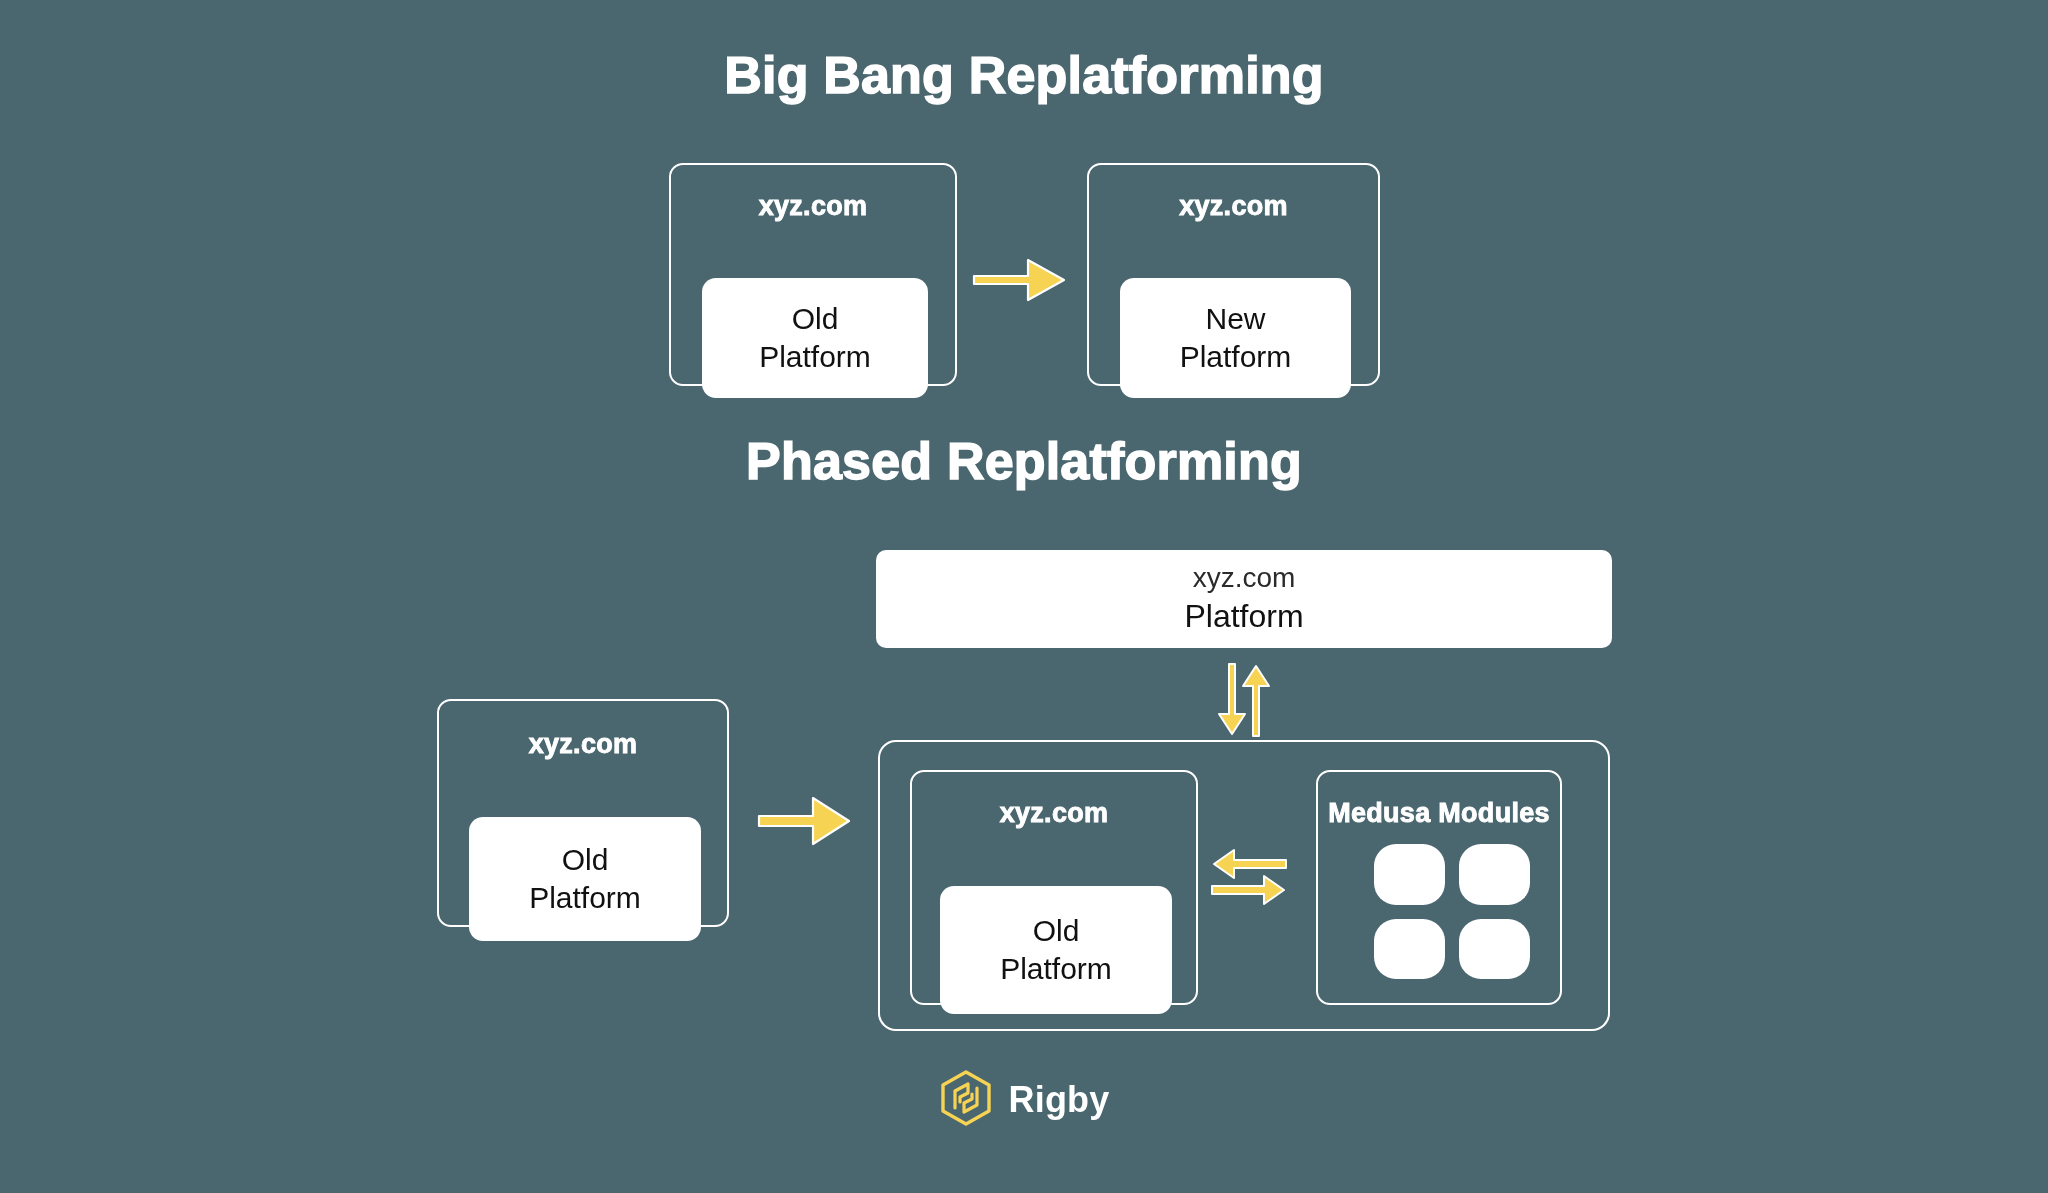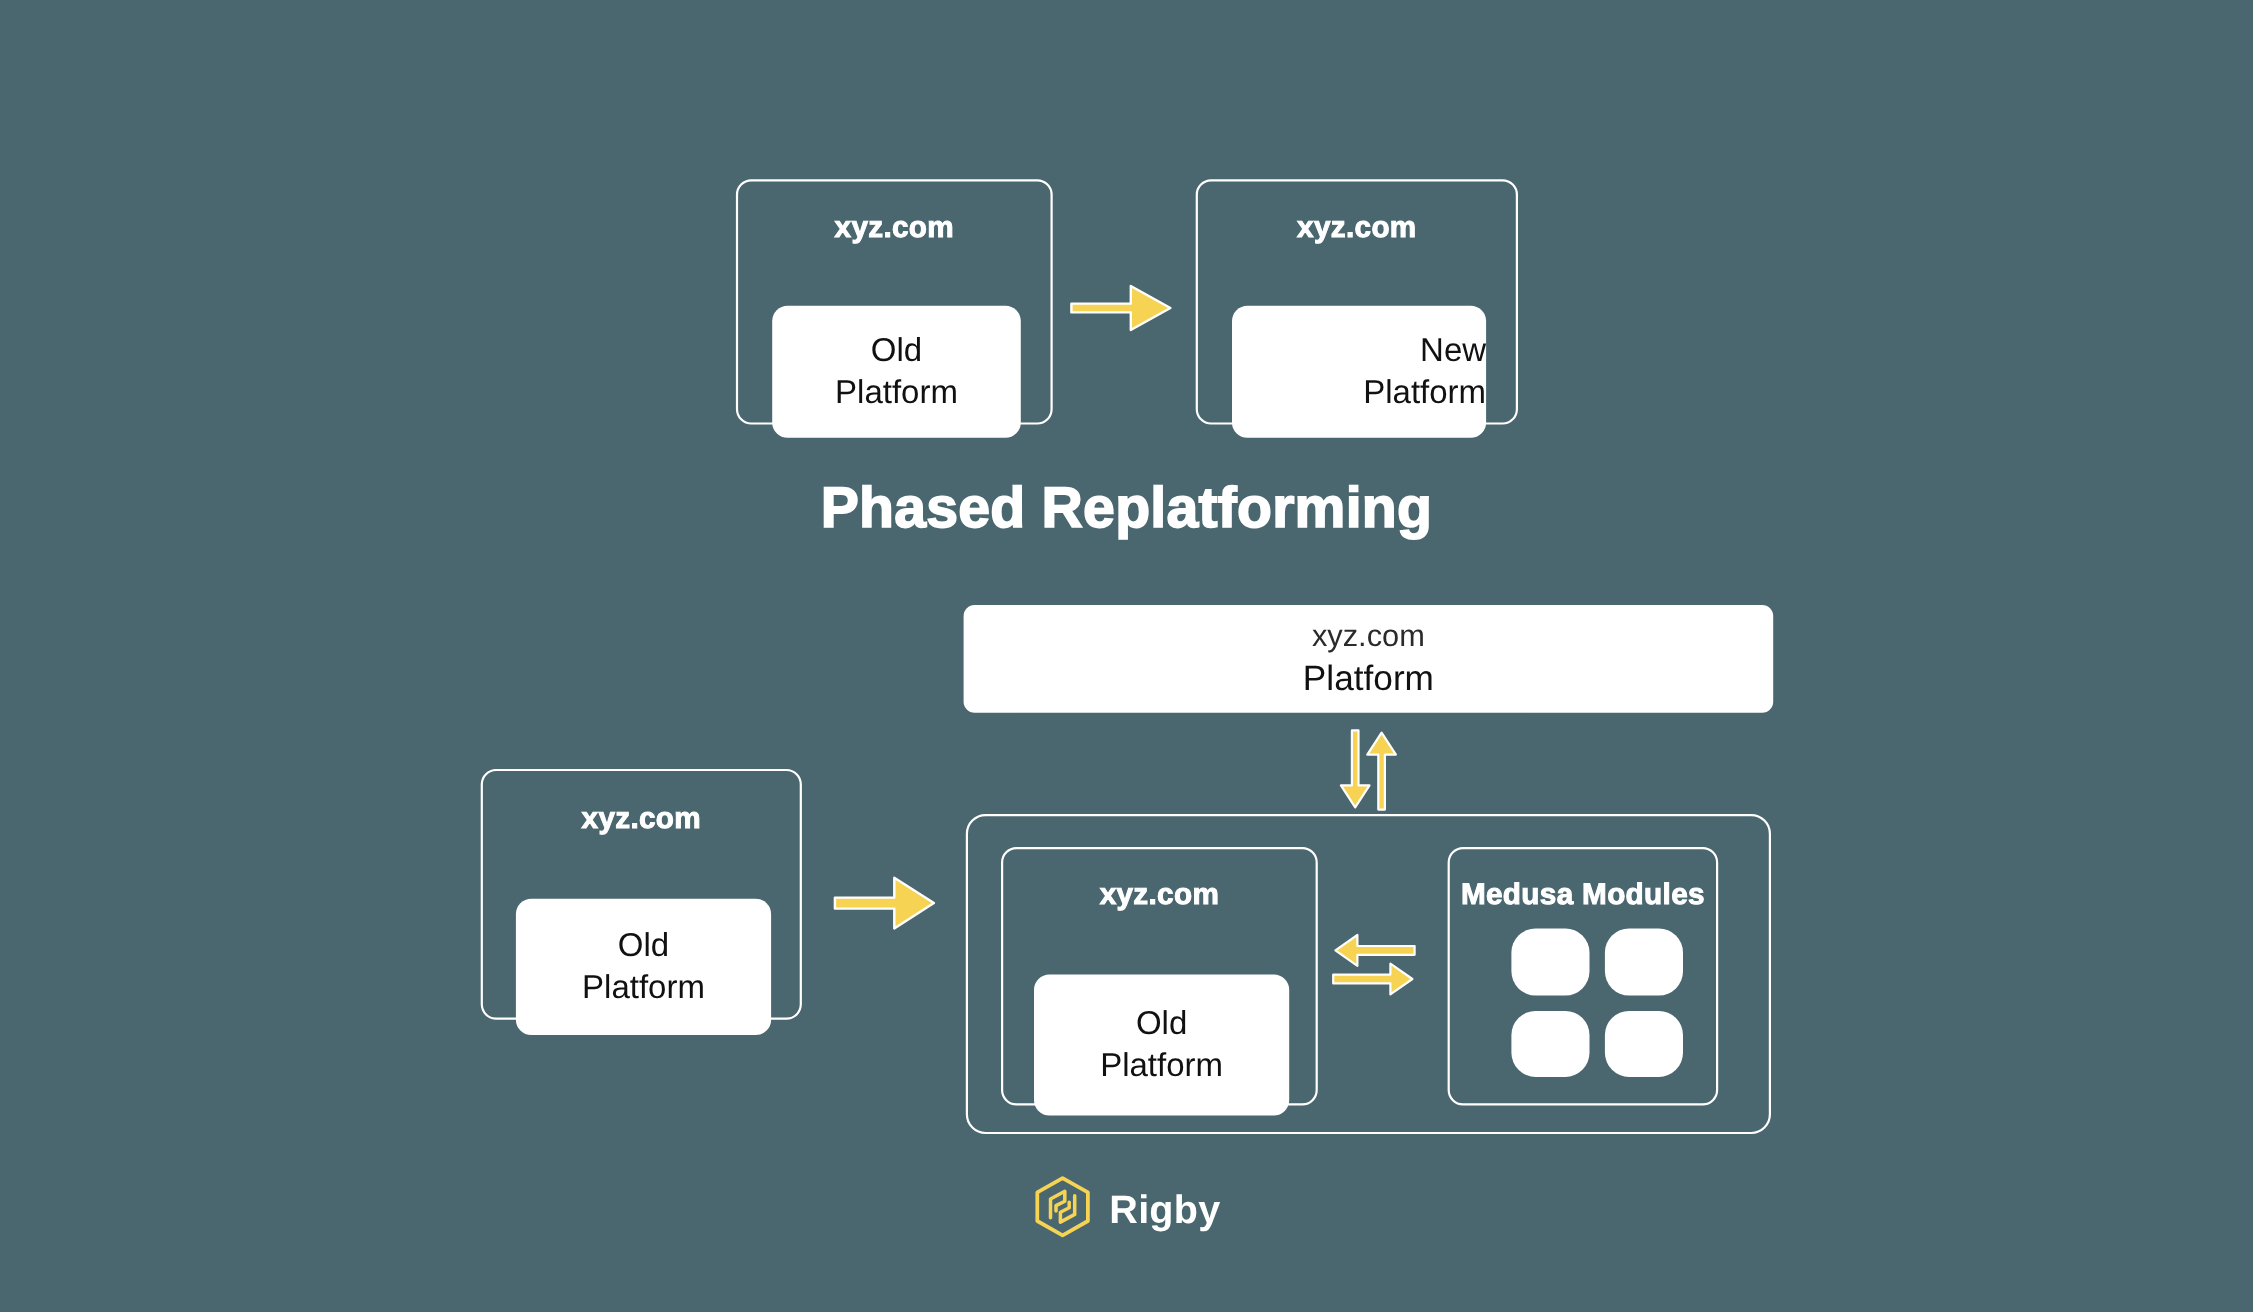--- a/index.html
+++ b/index.html
@@ -131,38 +131,39 @@
     font-weight: 700;
     color: #ffffff;
     letter-spacing: 0.2px;
   }
 </style>
 </head>
 <body>
 
 <div class="stage">
 
+  <div class="section-title" id="title-bigbang">Big Bang Replatforming</div>
 
   <div class="outlined" style="left:669px; top:163px; width:288px; height:223px;">
     <div class="domain-caption heavy" style="top:26px;">xyz.com</div>
     <div class="platform-card" style="left:31px; top:73px; width:226px; height:120px;">
       <span class="ln">Old</span>
       <span class="ln">Platform</span>
     </div>
   </div>
 
   <div class="arrow-wrap" style="left:972px; top:252px;">
     <svg width="96" height="56" viewBox="0 0 96 56">
       <path d="M2 24 L56 24 L56 8 L92 28 L56 48 L56 32 L2 32 Z" fill="#f7d354" stroke="#ffffff" stroke-width="2.2" stroke-linejoin="round"></path>
     </svg>
   </div>
 
   <div class="outlined" style="left:1087px; top:163px; width:293px; height:223px;">
     <div class="domain-caption heavy" style="top:26px;">xyz.com</div>
-    <div class="platform-card" style="left:31px; top:73px; width:231px; height:120px;align-items:flex-end;">
+    <div class="platform-card" style="left:31px; top:73px; width:231px; height:120px;">
       <span class="ln">New</span>
       <span class="ln">Platform</span>
     </div>
   </div>
 
   <div class="section-title" id="title-phased">Phased Replatforming</div>
 
   <div id="frontend-box" style="left:876px; top:550px; width:736px; height:98px;">
     <span id="frontend-domain">xyz.com</span>
     <span id="frontend-label">Platform</span>

